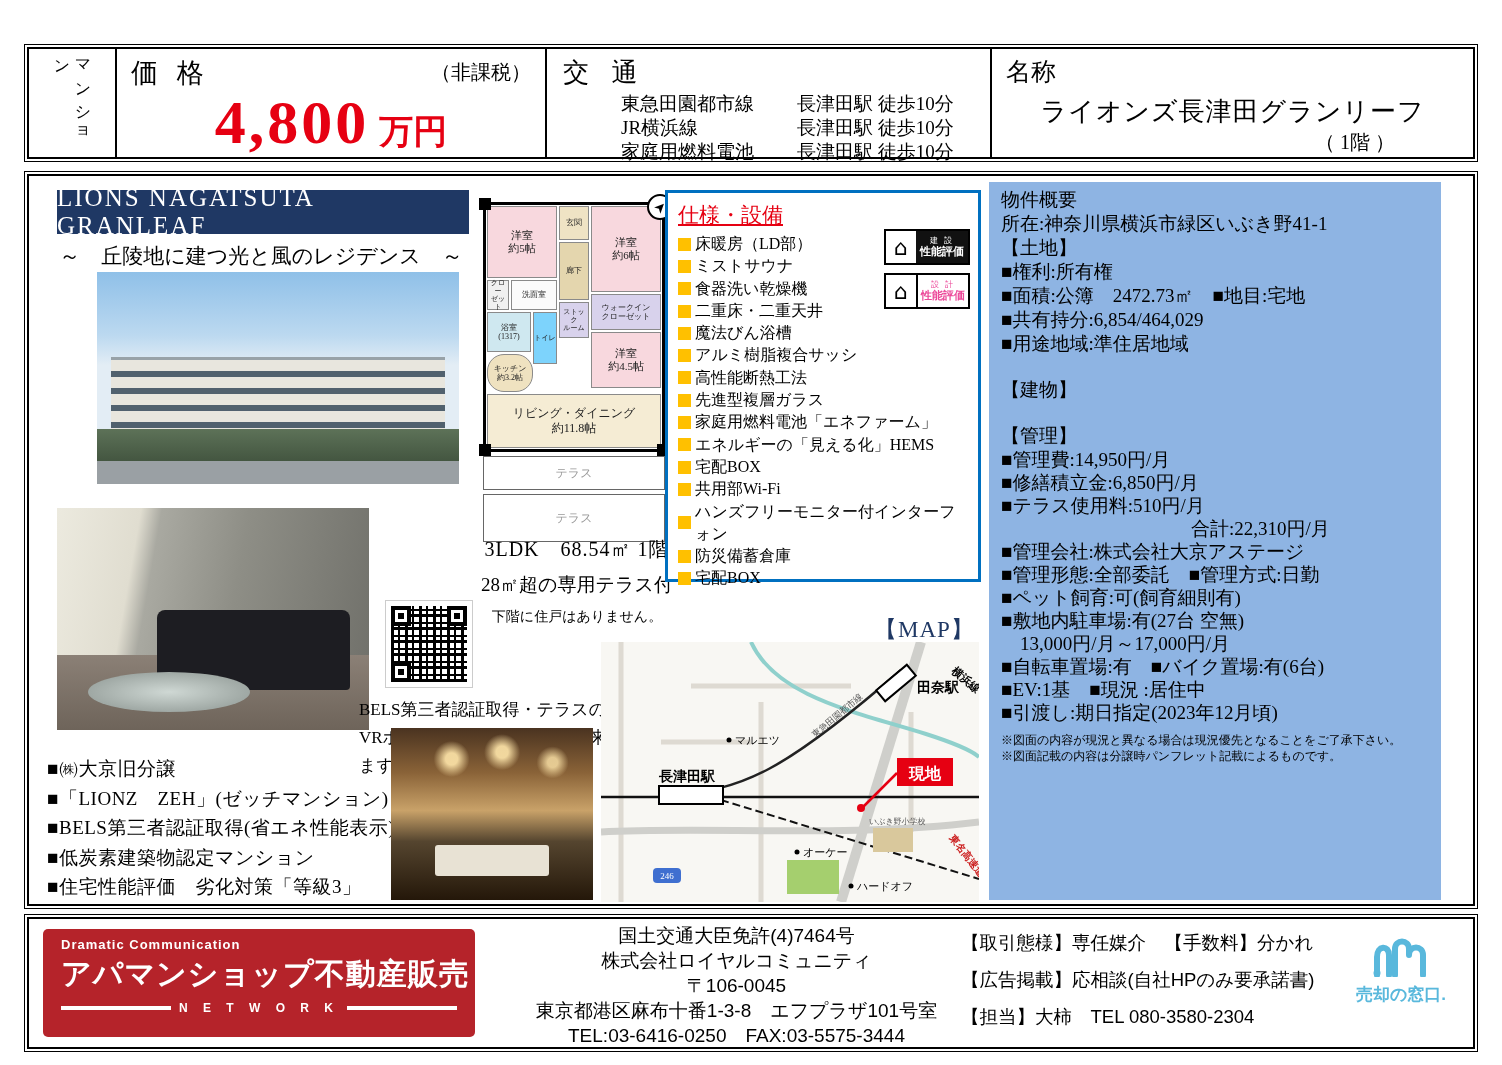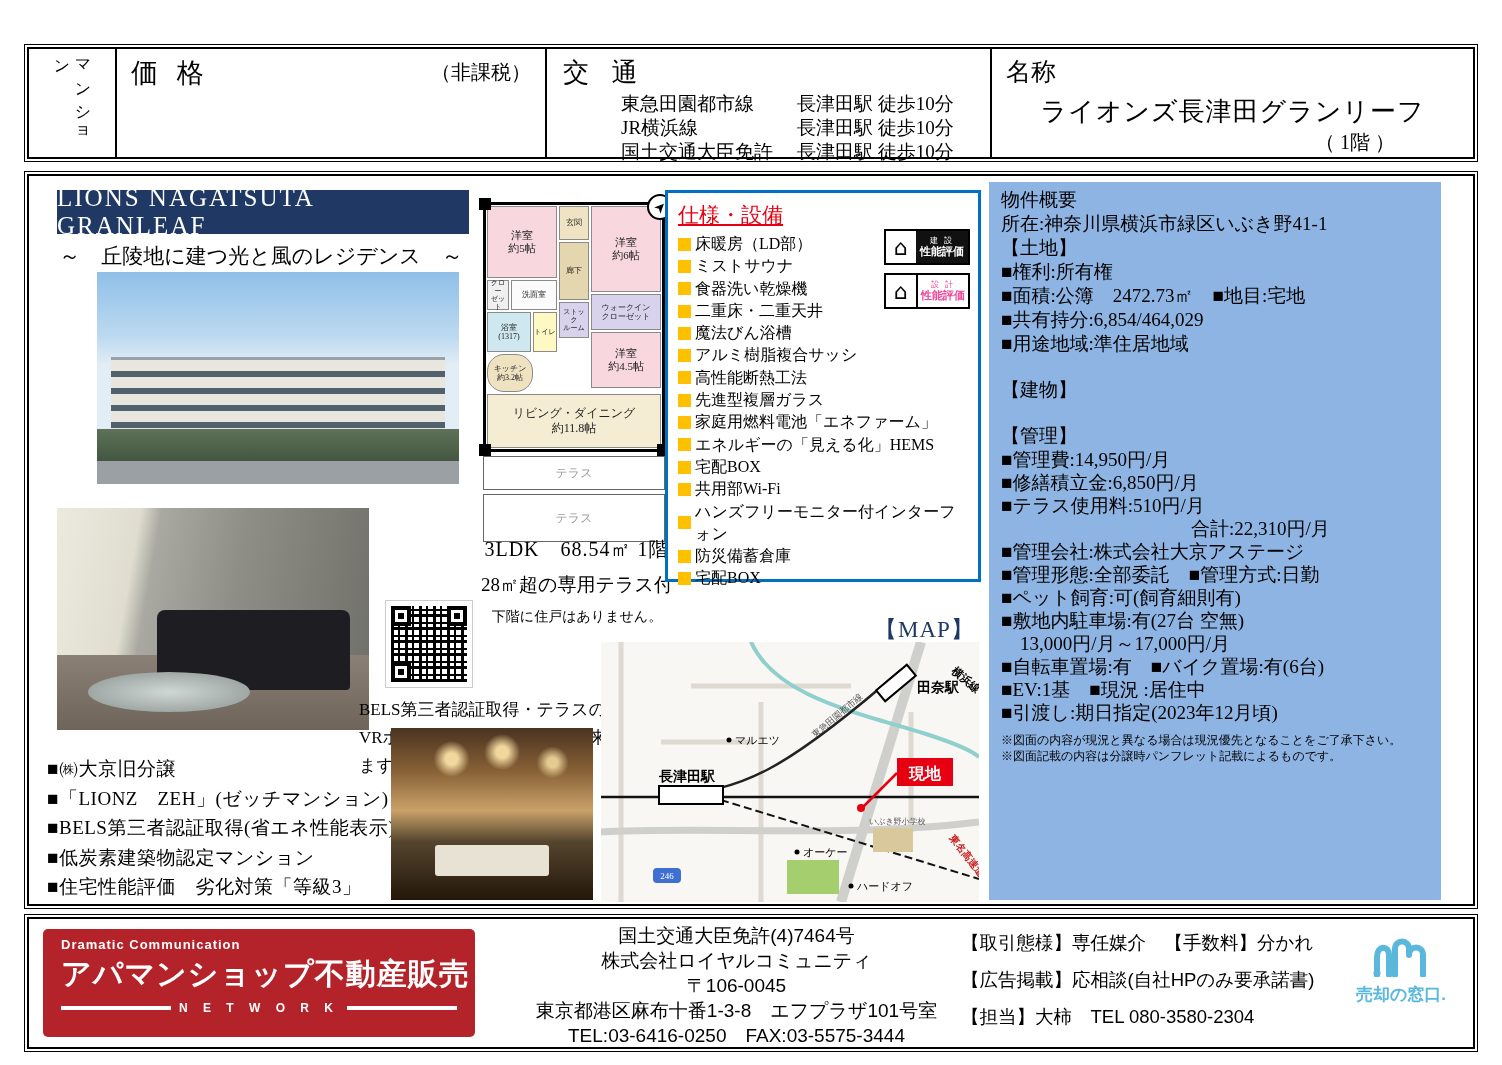--- a/index.html
+++ b/index.html
@@ -74,21 +74,21 @@
     text-align:center; white-space:pre-line; color:#222; border:1px solid #8a8a8a; }
   .r-bed5   { left:1px;  top:1px;   width:70px; height:72px; background:#f8d8de; font-size:11px; line-height:13px; }
   .r-genkan { left:73px; top:1px;   width:30px; height:34px; background:#efe3c4; font-size:8px; }
   .r-bed6   { left:105px;top:1px;   width:70px; height:86px; background:#f8d8de; font-size:11px; line-height:13px; }
   .r-hall   { left:73px; top:37px;  width:30px; height:58px; background:#e4d6ae; font-size:8px; }
   .r-closet { left:1px;  top:75px;  width:22px; height:30px; background:#f0f0f0; font-size:7px; line-height:8px; }
   .r-wash   { left:25px; top:75px;  width:46px; height:30px; background:#fbfbfb; font-size:8px; }
   .r-stock  { left:73px; top:97px;  width:30px; height:36px; background:#d8d2ec; font-size:7px; line-height:8px; }
   .r-wic    { left:105px;top:89px;  width:70px; height:36px; background:#d8d2ec; font-size:8px; line-height:9px; }
   .r-bath   { left:1px;  top:107px; width:44px; height:40px; background:#cfe8f0; font-size:8px; line-height:9px; }
-  .r-toilet { left:47px; top:107px; width:24px; height:40px; background:#fef9c3; font-size:7px; }
+  .r-toilet { left:47px; top:107px; width:24px; height:52px; background:#7dd3fc; font-size:7px; }
   .r-bed45  { left:105px;top:127px; width:70px; height:56px; background:#f8d8de; font-size:11px; line-height:13px; }
   .r-kitchen{ left:1px;  top:149px; width:46px; height:38px; background:#efe2c0; font-size:8px; line-height:9px;border-radius:17px; }
   .r-living { left:1px;  top:189px; width:174px; height:54px; background:#f5ecd4; font-size:12px; line-height:15px; }
   .pillar { position:absolute; width:12px; height:12px; background:#000; }
   .compass { position:absolute; right:0; top:0; width:26px; height:26px; border:2px solid #000; border-radius:50%;
     background:#fff; display:flex; align-items:center; justify-content:center; }
   .compass span { transform:rotate(-45deg); font-size:14px; font-family:"DejaVu Sans",sans-serif; }
   .terrace { position:absolute; border:1px solid #666; color:#999; font-size:12px;
     display:flex; align-items:center; justify-content:center; background:#fff; }
   .terrace-1 { left:2px; top:262px; width:182px; height:34px; }
@@ -161,34 +161,38 @@
 </head>
 <body>
 
 <div class="frame header">
   <div class="h-cell cell-type">
     <div class="v-text">マンション</div>
   </div>
   <div class="h-cell cell-price">
     <span class="p-label">価 格</span>
     <span class="p-tax">（非課税）</span>
+    <div class="p-amount">
+      <span class="p-num">4,800</span>
+      <span class="p-unit">万円</span>
+    </div>
   </div>
   <div class="h-cell cell-transport">
     <div class="t-label">交 通</div>
     <div class="t-lines">
         <div class="t-row">
         <span class="t-line">東急田園都市線</span>
         <span class="t-access">長津田駅 徒歩10分</span>
       </div>
         <div class="t-row">
         <span class="t-line">JR横浜線</span>
         <span class="t-access">長津田駅 徒歩10分</span>
       </div>
         <div class="t-row">
-        <span class="t-line">国土交通大臣免許</span>
+        <span class="t-line">家庭用燃料電池</span>
         <span class="t-access">長津田駅 徒歩10分</span>
       </div>
       </div>
   </div>
   <div class="h-cell cell-name">
     <div class="n-label">名称</div>
     <div class="n-value">ライオンズ長津田グランリーフ</div>
     <div class="n-floor">（ 1階 ）</div>
   </div>
 </div>

